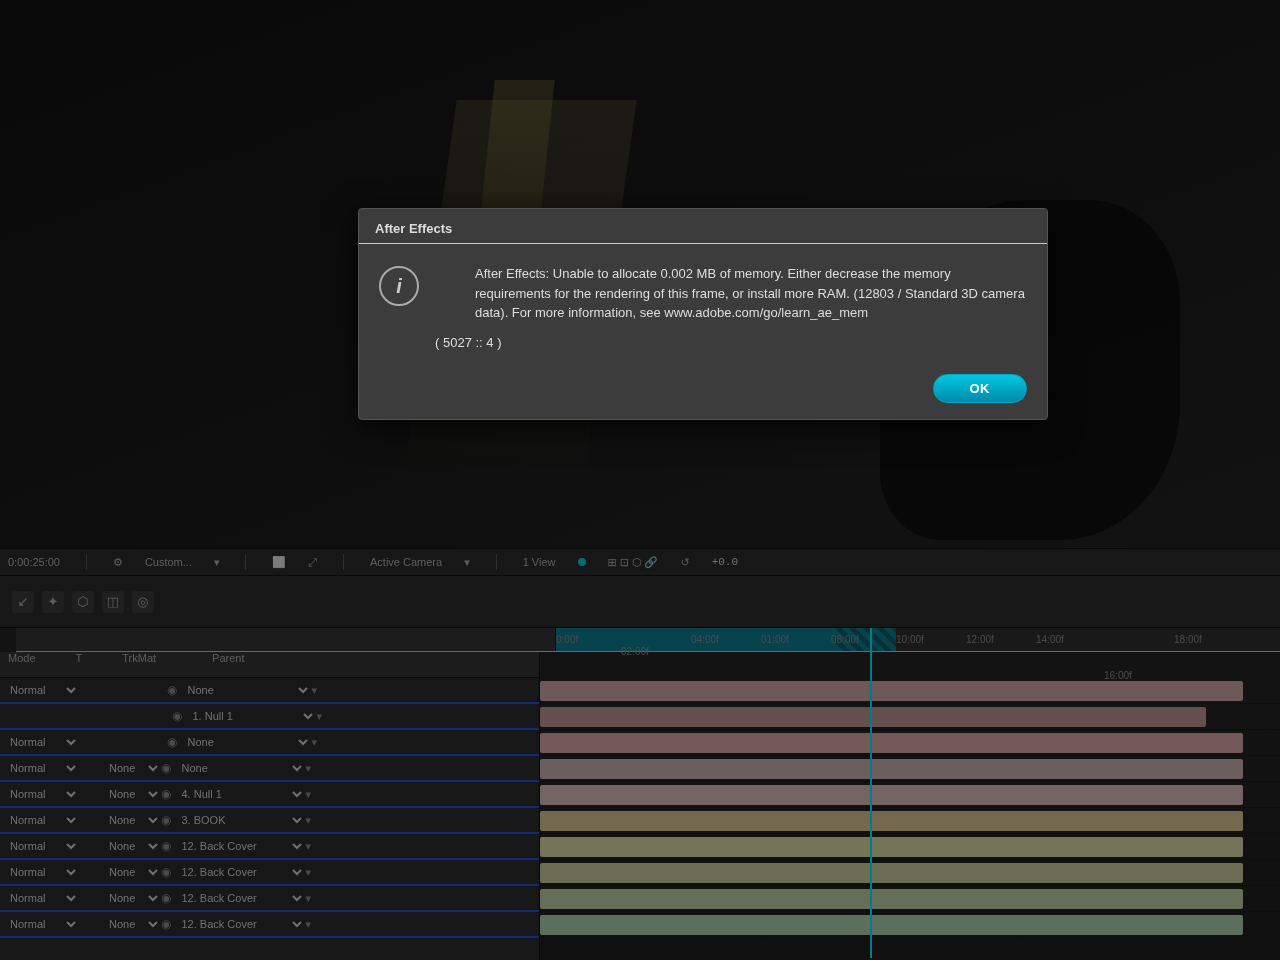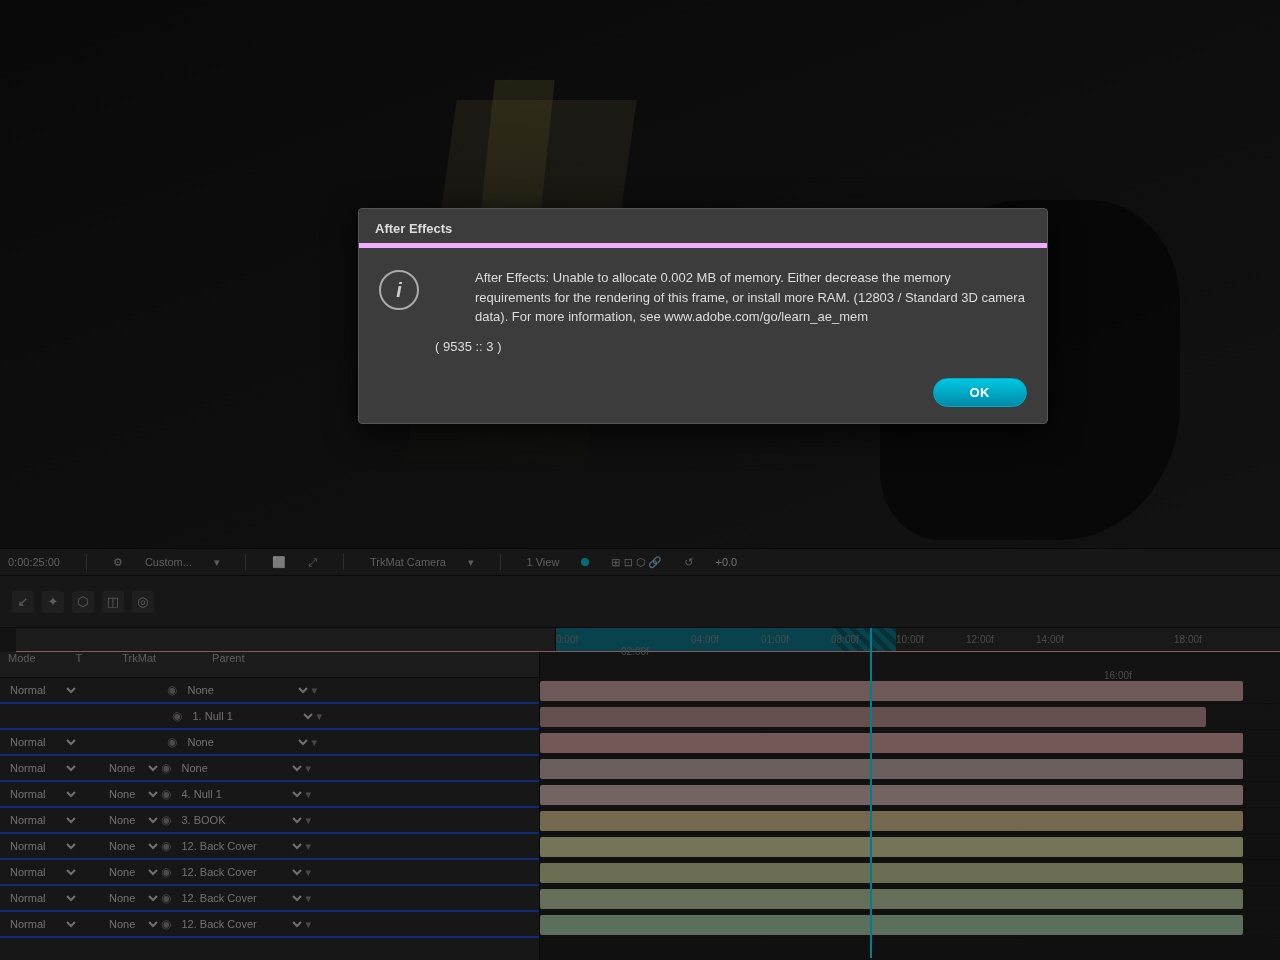--- a/index.html
+++ b/index.html
@@ -60,20 +60,21 @@
     .cyan-dot {
       width: 8px;
       height: 8px;
       border-radius: 50%;
       background: #00c8d4;
     }
 
     .toolbar-value {
       color: #ccc;
       font-size: 11px;
+      font-family: Liberation Mono, monospace;
     }
 
     
     .timeline-toolbar {
       position: absolute;
       top: 576px; left: 0;
       width: 100%;
       height: 52px;
       background: #2a2a2a;
       display: flex;
@@ -254,21 +255,21 @@
       border: 1px solid #555;
       border-radius: 4px;
       z-index: 200;
       padding: 0;
       box-shadow: 0 8px 32px rgba(0,0,0,0.8);
     }
 
     .dialog-titlebar {
       background: #3c3c3c;
       padding: 10px 4px 6px 16px;
-      border-bottom: 5px solid #f0abfc;
+      border-bottom: 1px solid #f0abfc;
       border-radius: 4px 4px 0 0;
     }
 
     .dialog-title {
       color: #ddd;
       font-size: 13px;
       font-weight: bold;
     }
 
     .dialog-content {
@@ -402,21 +403,21 @@
 <div class="viewer-toolbar">
   <span class="toolbar-text">0:00:25:00</span>
   <span class="toolbar-separator"></span>
   <span class="toolbar-text">⚙</span>
   <span class="toolbar-text">Custom...</span>
   <span class="toolbar-text">▾</span>
   <span class="toolbar-separator"></span>
   <span class="toolbar-text">⬜</span>
   <span class="toolbar-text">⤢</span>
   <span class="toolbar-separator"></span>
-  <span class="toolbar-text">TrkMat Camera</span>
+  <span class="toolbar-text">Active Camera</span>
   <span class="toolbar-text">▾</span>
   <span class="toolbar-separator"></span>
   <span class="toolbar-text">1 View</span>
   <div class="cyan-dot"></div>
   <span class="toolbar-text">⊞ ⊡ ⬡ 🔗</span>
   <span class="toolbar-text">↺</span>
   <span class="toolbar-value">+0.0</span>
 </div>
 
 <div class="timeline-toolbar">
@@ -590,19 +591,19 @@
 <div class="dialog-box">
   <div class="dialog-titlebar">
     <span class="dialog-title">After Effects</span>
   </div>
   <div class="dialog-content">
     <div class="dialog-icon">
       <span>i</span>
     </div>
     <div style="flex:1;">
       <div class="dialog-message">After Effects: Unable to allocate 0.002 MB of memory. Either decrease the memory requirements for the rendering of this frame, or install more RAM. (12803 / Standard 3D camera data). For more information, see www.adobe.com/go/learn_ae_mem</div>
-      <div class="dialog-error-code">( 9535 :: 3 )</div>
+      <div class="dialog-error-code">( 5027 :: 4 )</div>
     </div>
   </div>
   <div class="dialog-footer">
     <button class="ok-button">OK</button>
   </div>
 </div>
 
 </body></html>

